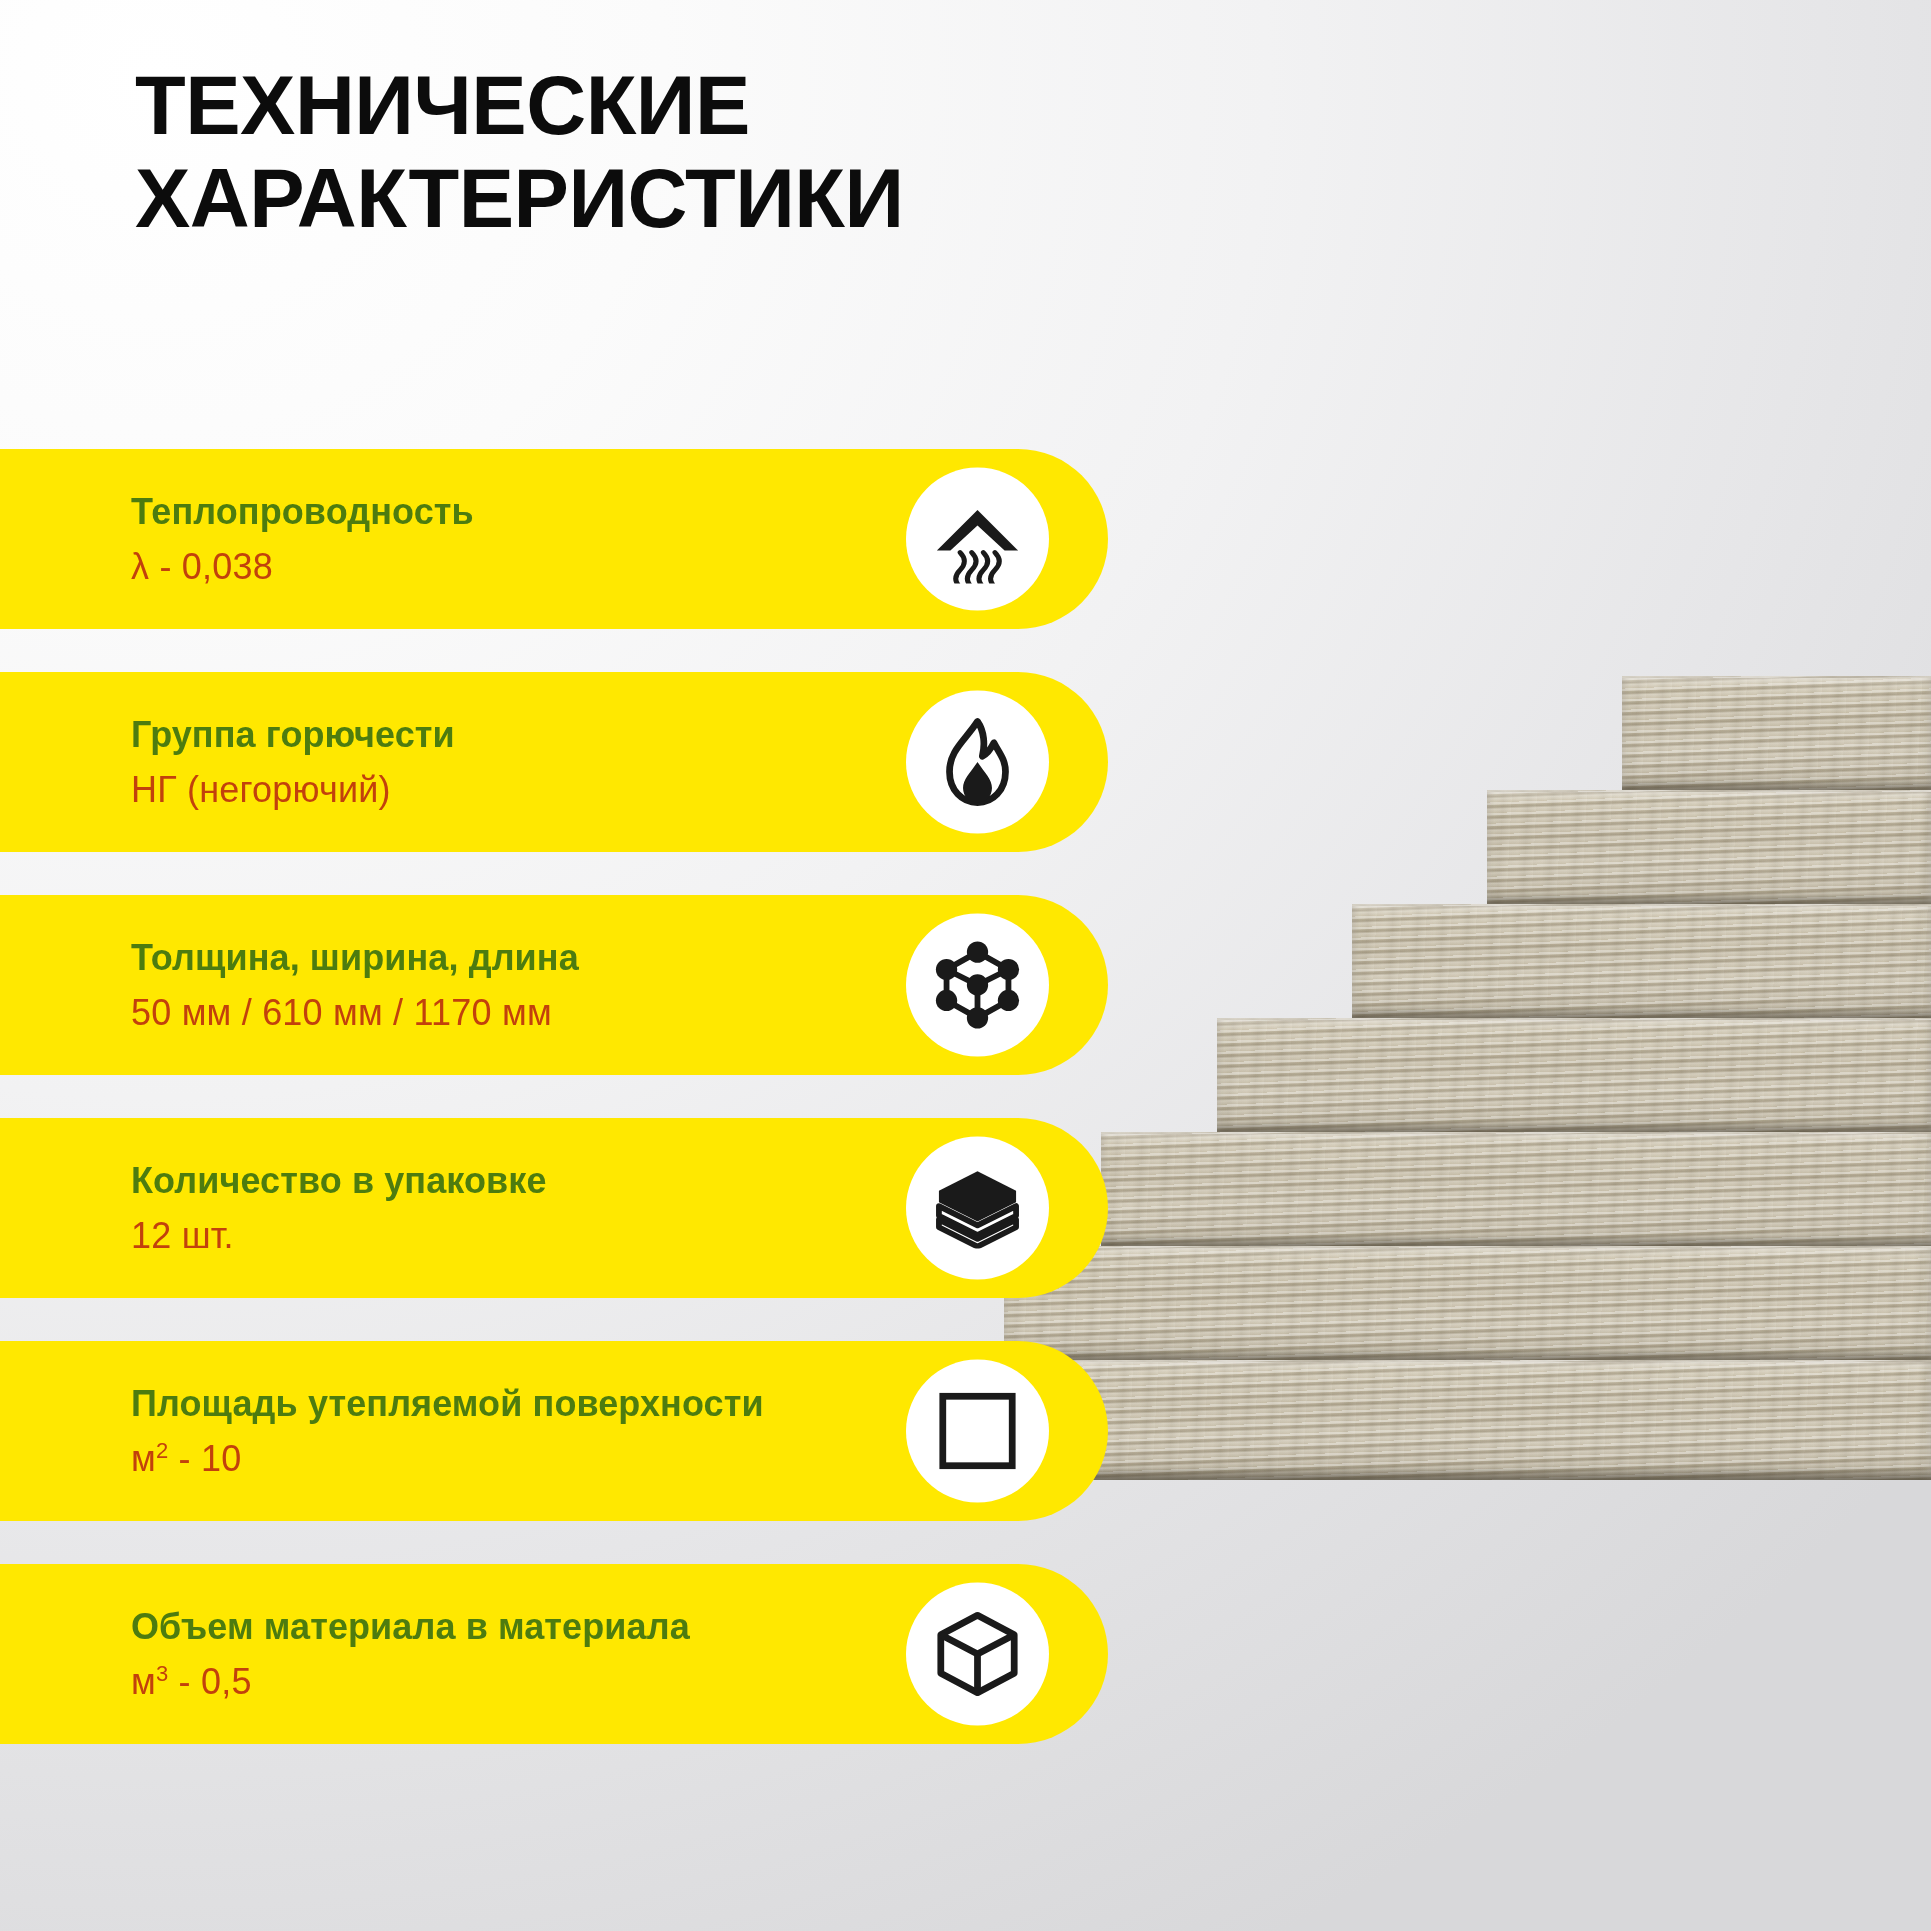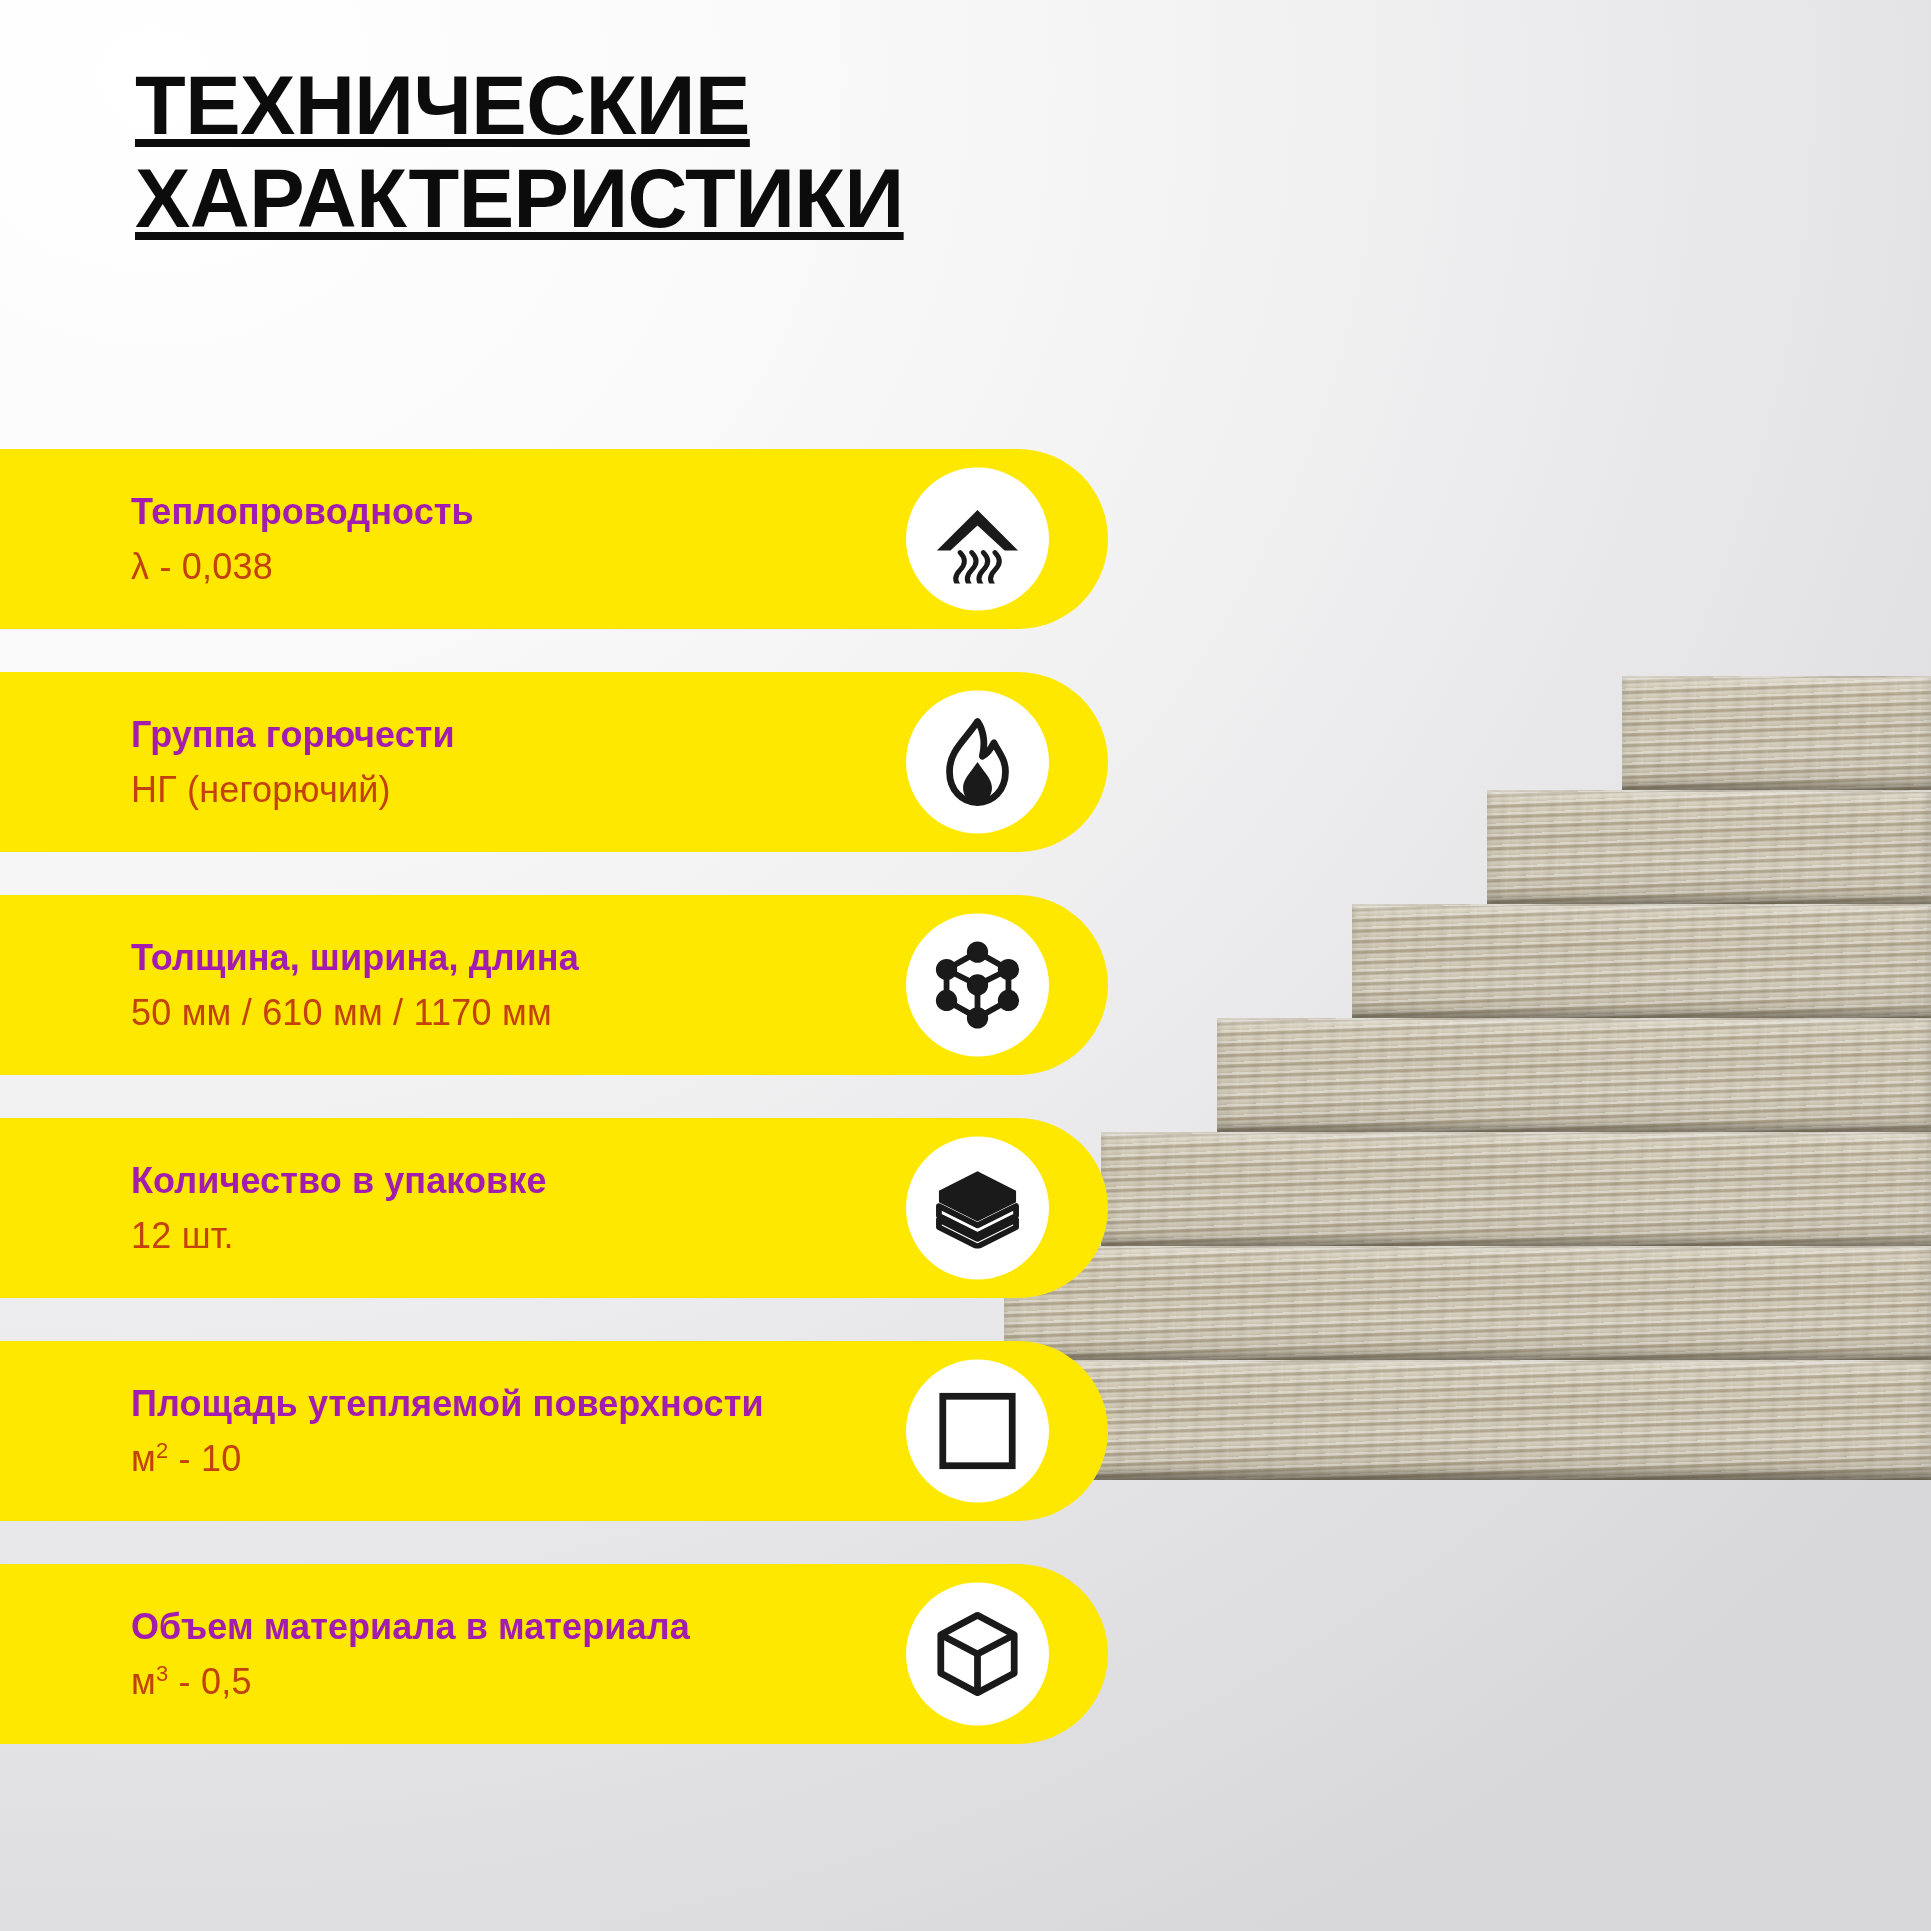--- a/index.html
+++ b/index.html
@@ -14,21 +14,20 @@
       radial-gradient(120% 110% at 8% 4%, #ffffff 0%, #fbfbfb 22%, #f2f2f3 48%, #e6e6e8 72%, #d8d8da 100%);
     overflow:hidden;
   }
 
   
   #title{
     position:absolute;left:135px;top:60px;width:1062px;
     font-size:83px;line-height:1.12;font-weight:700;
     letter-spacing:-0.5px;color:#0c0c0c;text-transform:uppercase;
     font-family:"Liberation Sans","DejaVu Sans",sans-serif;
-    text-decoration:underline;
   }
   #title .ln{display:block;white-space:nowrap;}
 
   
   #photo{
     position:absolute;right:0;top:676px;width:1023px;height:801px;
     pointer-events:none;
   }
   #photo .slab{
     position:absolute;right:0;
@@ -53,21 +52,21 @@
   .pill{
     position:absolute;left:-58px;height:180px;
     background:#ffe800;border-radius:0 90px 90px 0;
     display:flex;align-items:center;
   }
   .pill .txt{
     position:absolute;left:189px;top:50%;transform:translateY(-50%);
     white-space:nowrap;
   }
   .pill .ttl{
-    display:block;font-size:36px;font-weight:700;color:#a21caf;
+    display:block;font-size:36px;font-weight:700;color:#4d7c0f;
     letter-spacing:0.1px;line-height:1.1;margin-bottom:15.4px;
   }
   .pill .val{
     display:block;font-size:36px;font-weight:400;color:#c2410c;
     letter-spacing:0.2px;line-height:1.1;
   }
   .pill .val sup{font-size:22px;vertical-align:super;line-height:0;}
   .badge{
     position:absolute;top:50%;transform:translateY(-50%);
     width:143px;height:143px;border-radius:50%;background:#fff;

